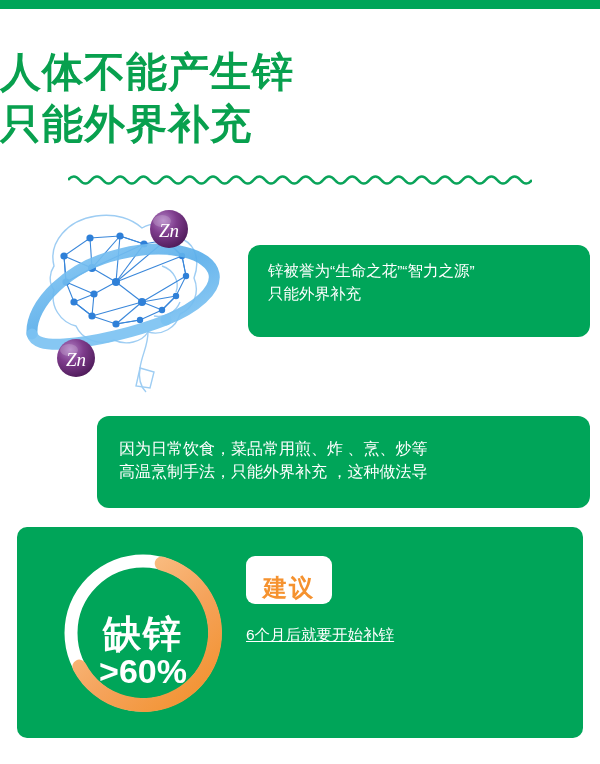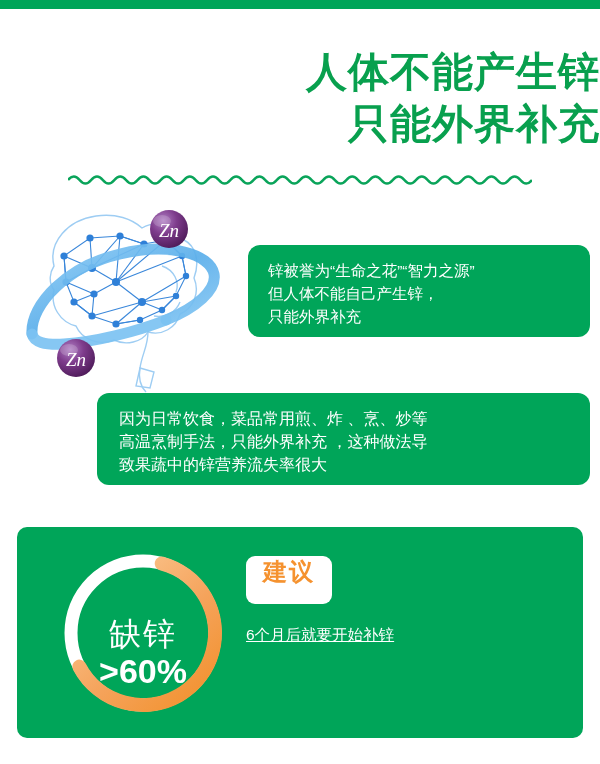--- a/index.html
+++ b/index.html
@@ -21,21 +21,21 @@
     left: 0; top: 0;
     width: 600px; height: 9px;
     background: #00a559;
   }
 
   
   .headline {
     position: absolute;
     left: 0; top: 46px;
     width: 600px;
-    text-align: right;
+    text-align: left;
     color: #08a04e;
     font-size: 41px;
     font-weight: bold;
     line-height: 52px;
     letter-spacing: 1px;
     white-space: nowrap;
   }
   .headline-line { display: block; }
 
   
@@ -65,23 +65,23 @@
     white-space: nowrap;
   }
   #stmt-box-1 {
     left: 248px; top: 245px;
     width: 342px; height: 92px;
     padding: 14px 0 0 20px;
     font-size: 15.5px;
     line-height: 23px;
   }
   #stmt-box-2 {
-    left: 97px; top: 393px;
+    left: 97px; top: 416px;
     width: 493px; height: 92px;
-    padding: 14px 0 0 22px;
+    padding: 21px 0 0 22px;
     font-size: 16px;
     line-height: 23px;
   }
 
   
   .bottom-panel {
     position: absolute;
     left: 17px; top: 527px;
     width: 566px; height: 211px;
     background: #00a559;
@@ -98,41 +98,41 @@
     left: 0; top: 0;
     width: 176px; height: 176px;
     display: flex;
     flex-direction: column;
     align-items: center;
     justify-content: center;
     color: #ffffff;
     pointer-events: none;
   }
   .donut-label {
-    font-size: 32px;
-    font-weight: normal;
+    font-size: 38px;
+    font-weight: bold;
     line-height: 36px;
     letter-spacing: 2px;
     margin-top: 40px;
   }
   .donut-value {
     font-size: 34px;
     font-weight: bold;
     line-height: 38px;
     letter-spacing: 0px;
   }
 
   .advice-chip {
     position: absolute;
     left: 246px; top: 556px;
     width: 86px; height: 48px;
     background: #ffffff;
     border-radius: 9px;
     display: flex;
-    align-items: flex-start;
+    align-items: flex-end;
     justify-content: center;
     color: #f5922f;
     font-size: 24px;
     font-weight: bold;
     letter-spacing: 2px;
   }
 
   .advice-body {
     position: absolute;
     left: 246px; top: 622px;
@@ -255,28 +255,26 @@
 
   <g>
     <circle cx="52" cy="162" r="19" fill="url(#znGrad)"></circle>
     <ellipse cx="45" cy="154" rx="9" ry="6" fill="#ffffff" opacity="0.18"></ellipse>
     <text x="52" y="170" text-anchor="middle" fill="#ffffff" font-family="'Liberation Serif', 'DejaVu Serif', serif" font-size="19" font-style="italic">Zn</text>
   </g>
 </svg>
 
 <div class="stmt-box" id="stmt-box-1">
   <span class="stmt-line">锌被誉为“生命之花”“智力之源”</span>
-  <span class="stmt-line">但人体不能自己产生锌，</span>
   <span class="stmt-line">只能外界补充</span>
 </div>
 
 <div class="stmt-box" id="stmt-box-2">
   <span class="stmt-line">因为日常饮食，菜品常用煎、炸 、烹、炒等</span>
   <span class="stmt-line">高温烹制手法，只能外界补充 ，这种做法导</span>
-  <span class="stmt-line">致果蔬中的锌营养流失率很大</span>
 </div>
 
 <div class="bottom-panel">
 
   <div class="donut-wrap">
     <svg viewBox="0 0 176 176" width="176" height="176" aria-hidden="true">
       <defs>
         <linearGradient id="arcGrad" x1="0.75" y1="0" x2="0.1" y2="1">
           <stop offset="0%" stop-color="#fbc893"></stop>
           <stop offset="55%" stop-color="#f5a35b"></stop>

